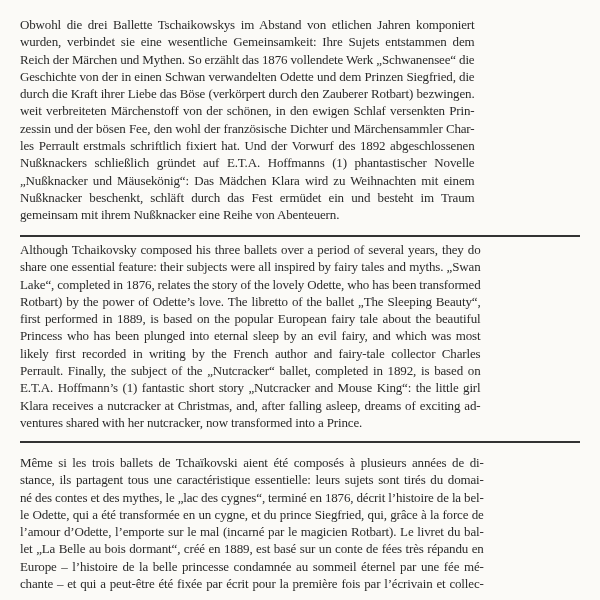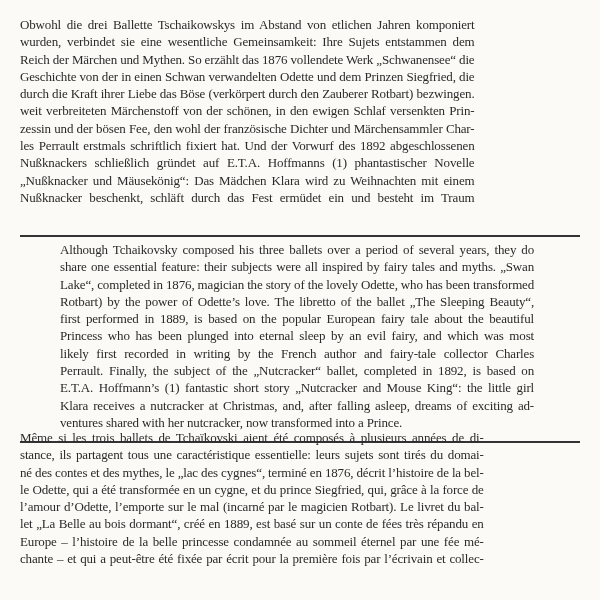--- a/index.html
+++ b/index.html
@@ -15,22 +15,22 @@
       font-size: 13px;
       line-height: 17.3px;
       text-align: justify;
       text-align-last: left;
       letter-spacing: -0.15px;
       hyphens: manual;
     }
     .para .ln { display: block; text-align: justify; text-align-last: justify; }
     .para .ln.last { text-align-last: left; }
     #de { position: absolute; top: 16px; }
-    #en { position: absolute; top: 241px; margin-left: 40px; }
-    #fr { position: absolute; top: 429px; }
+    #en { position: absolute; top: 241px; }
+    #fr { position: absolute; top: 454px; }
     .rule {
       position: absolute; left: 0; width: 560px; height: 0;
       border-top: 2px solid #333;
     }
     #rule1 { top: 235px; }
     #rule2 { top: 441px; }
   </style>
 </head>
 <body>
 
@@ -40,26 +40,27 @@
       <span class="ln">wurden, verbindet sie eine wesentliche Gemeinsamkeit: Ihre Sujets entstammen dem</span>
       <span class="ln">Reich der Märchen und Mythen. So erzählt das 1876 vollendete Werk „Schwanensee“ die</span>
       <span class="ln">Geschichte von der in einen Schwan verwandelten Odette und dem Prinzen Siegfried, die</span>
       <span class="ln">durch die Kraft ihrer Liebe das Böse (verkörpert durch den Zauberer Rotbart) bezwingen.</span>
       <span class="ln">weit verbreiteten Märchenstoff von der schönen, in den ewigen Schlaf versenkten Prin-</span>
       <span class="ln">zessin und der bösen Fee, den wohl der französische Dichter und Märchensammler Char-</span>
       <span class="ln">les Perrault erstmals schriftlich fixiert hat. Und der Vorwurf des 1892 abgeschlossenen</span>
       <span class="ln">Nußknackers schließlich gründet auf E.T.A. Hoffmanns (1) phantastischer Novelle</span>
       <span class="ln">„Nußknacker und Mäusekönig“: Das Mädchen Klara wird zu Weihnachten mit einem</span>
       <span class="ln">Nußknacker beschenkt, schläft durch das Fest ermüdet ein und besteht im Traum</span>
+      <span class="ln last">gemeinsam mit ihrem Nußknacker eine Reihe von Abenteuern.</span>
     </p>
   <div class="rule" id="rule1"></div>
   <p class="para" id="en">
       <span class="ln">Although Tchaikovsky composed his three ballets over a period of several years, they do</span>
       <span class="ln">share one essential feature: their subjects were all inspired by fairy tales and myths. „Swan</span>
-      <span class="ln">Lake“, completed in 1876, magician the story of the lovely Odette, who has been transformed</span>
+      <span class="ln">Lake“, completed in 1876, relates the story of the lovely Odette, who has been transformed</span>
       <span class="ln">Rotbart) by the power of Odette’s love. The libretto of the ballet „The Sleeping Beauty“,</span>
       <span class="ln">first performed in 1889, is based on the popular European fairy tale about the beautiful</span>
       <span class="ln">Princess who has been plunged into eternal sleep by an evil fairy, and which was most</span>
       <span class="ln">likely first recorded in writing by the French author and fairy-tale collector Charles</span>
       <span class="ln">Perrault. Finally, the subject of the „Nutcracker“ ballet, completed in 1892, is based on</span>
       <span class="ln">E.T.A. Hoffmann’s (1) fantastic short story „Nutcracker and Mouse King“: the little girl</span>
       <span class="ln">Klara receives a nutcracker at Christmas, and, after falling asleep, dreams of exciting ad-</span>
       <span class="ln last">ventures shared with her nutcracker, now transformed into a Prince.</span>
     </p>
   <div class="rule" id="rule2"></div>

